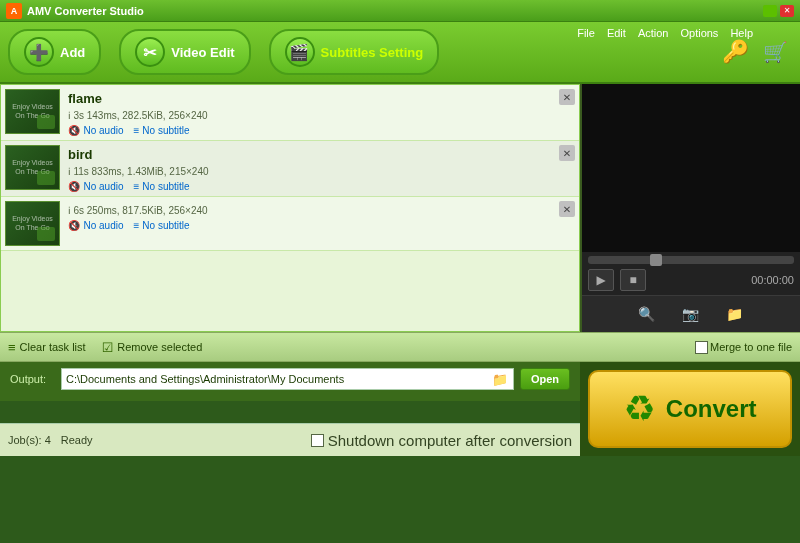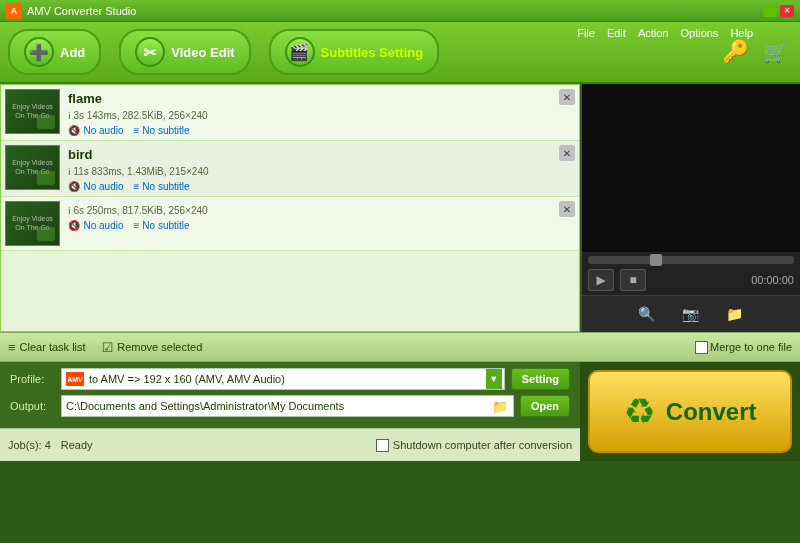--- a/index.html
+++ b/index.html
@@ -25,21 +25,21 @@
       width: 16px; height: 16px;
       background: #ff6600;
       border-radius: 2px;
       margin-right: 5px;
       display: flex; align-items: center; justify-content: center;
       color: white; font-size: 9px; font-weight: bold;
     }
     #title-bar .title-text {
       color: white;
       font-size: 11px;
-      font-weight: normal;
+      font-weight: bold;
       flex: 1;
     }
     #title-bar .menu-items {
       display: flex;
       gap: 12px;
       color: white;
       font-size: 11px;
       margin-right: 10px;
     }
     #title-bar .menu-items span {
@@ -398,29 +398,30 @@
     
     #status-bar {
       background: #d8e8c0;
       height: 19px;
       display: flex;
       align-items: center;
       padding: 16px 8px;
       border-top: 1px solid #aaccaa;
       font-size: 11px;
       color: #334422;
+      margin-top: 22px;
     }
     .jobs-label { margin-right: 10px; }
     .status-text { }
     .shutdown-check {
       margin-left: auto;
       display: flex;
       align-items: center;
       gap: 4px;
-      font-size: 11px;
+      font-size: 15px;
       color: #334422;
     }
     .convert-btn {
       width: 100%;
       height: 100%;
       background: linear-gradient(to bottom, #ffe060, #d4a000);
       border: 2px solid #c09000;
       border-radius: 10px;
       display: flex;
       align-items: center;
@@ -609,29 +610,20 @@
   </div>
   <div class="merge-check">
     <div class="checkbox"></div>
     <span>Merge to one file</span>
   </div>
 </div>
 
 <div id="bottom-section">
   <div id="bottom-left">
     <div id="bottom">
-      <div class="profile-row">
-        <span class="row-label">Profile:</span>
-        <div class="profile-select">
-          <div class="amv-icon">AMV</div>
-          <span>to AMV =&gt; 192 x 160 (AMV, AMV Audio)</span>
-          <div class="select-arrow">▼</div>
-        </div>
-        <button class="setting-btn">Setting</button>
-      </div>
       <div class="output-row">
         <span class="row-label">Output:</span>
         <div class="output-input">
           <span>C:\Documents and Settings\Administrator\My Documents</span>
           <span class="folder-icon">📁</span>
         </div>
         <button class="open-btn">Open</button>
       </div>
     </div>
 

